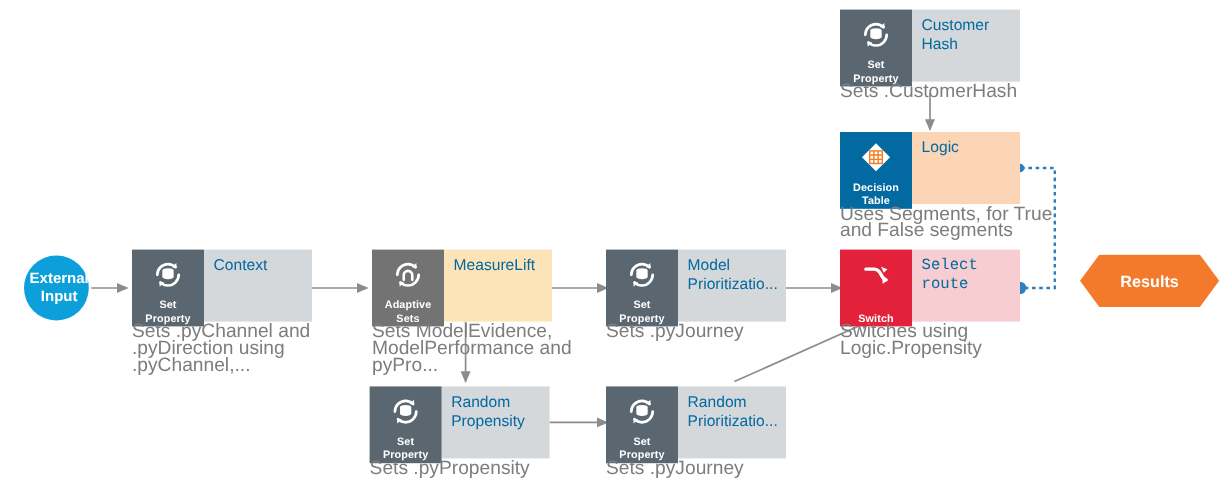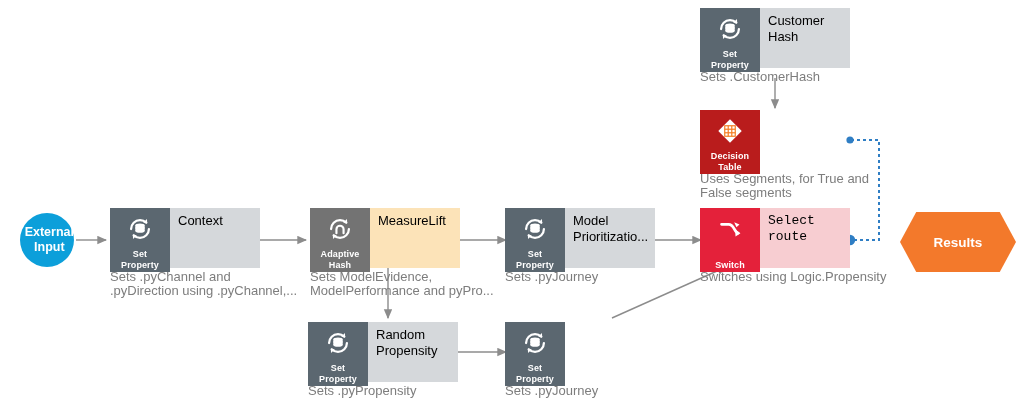--- a/index.html
+++ b/index.html
@@ -91,41 +91,41 @@
     font-size: 9px;
     font-weight: bold;
     line-height: 10.5px;
     text-align: center;
     letter-spacing: 0.1px;
   }
   .step-body {
     flex: 1 1 auto;
     box-sizing: border-box;
     padding: 5px 6px 16px 8px;
-    color: #000000;
+    color: #0369a1;
     font-size: 13px;
     line-height: 16px;
     overflow: hidden;
   }
   .step-caption {
     position: absolute;
     top: 62px;
     left: 0;
     width: 190px;
     color: #7D7D7D;
-    font-size: 13px;
+    font-size: 16px;
     line-height: 14px;
   }
 
   
   .theme-gray   .step-icon { background: #5B6770; }
   .theme-gray   .step-body { background: #D5D8DB; }
   .theme-orange .step-icon { background: #737373; }
   .theme-orange .step-body { background: #FCE3B8; }
-  .theme-deeporange .step-icon { background: #b91c1c; }
+  .theme-deeporange .step-icon { background: #0369a1; }
   .theme-deeporange .step-body { background: #FBD5B5; }
   .theme-red    .step-icon { background: #E4213A; }
   .theme-red    .step-body { background: #F7CDD1; font-family: Liberation Mono, monospace; }
 </style>
 </head>
 <body>
 
 <div id="canvas">
 
   <svg class="edges" viewBox="0 0 1024 405" width="1024" height="405">
@@ -156,21 +156,21 @@
     <circle cx="850" cy="240" r="5.2" fill="#2F7EC4"></circle>
   </svg>
 
   <div class="shape-node circle-node" style="left:20px; top:213px; width:54px; height:54px;">
     <div>
       <div>External</div>
       <div>Input</div>
     </div>
   </div>
 
-  <div class="shape-node hex-node" style="left:900px; top:212px; width:116px; height:60px;">
+  <div class="shape-node hex-node" style="left:900px; top:212px; width:116px; height:44px;">
     <span>Results</span>
   </div>
 
   <div class="step theme-gray" style="left:110px; top:208px; width:150px;">
     <div class="step-box">
       <div class="step-icon">
         <svg class="glyph" viewBox="0 0 32 32" aria-hidden="true">
           <path d="M6.5 16a9.5 9.5 0 0 1 9.5-9.5 9.5 9.5 0 0 1 6.7 2.8" fill="none" stroke="#fff" stroke-width="2.4" stroke-linecap="round"></path>
           <path d="M25.5 16a9.5 9.5 0 0 1-9.5 9.5A9.5 9.5 0 0 1 9.3 22.7" fill="none" stroke="#fff" stroke-width="2.4" stroke-linecap="round"></path>
           <path d="M23.4 5.4l0.3 4.3-4.3-0.4z" fill="#fff"></path>
@@ -196,21 +196,21 @@
       <div class="step-icon">
         <svg class="glyph" viewBox="0 0 32 32" aria-hidden="true">
           <path d="M6.5 16a9.5 9.5 0 0 1 9.5-9.5 9.5 9.5 0 0 1 6.7 2.8" fill="none" stroke="#fff" stroke-width="2.4" stroke-linecap="round"></path>
           <path d="M25.5 16a9.5 9.5 0 0 1-9.5 9.5A9.5 9.5 0 0 1 9.3 22.7" fill="none" stroke="#fff" stroke-width="2.4" stroke-linecap="round"></path>
           <path d="M23.4 5.4l0.3 4.3-4.3-0.4z" fill="#fff"></path>
           <path d="M8.6 26.6l-0.3-4.3 4.3 0.4z" fill="#fff"></path>
           <path d="M12.2 20.5v-4.2a3.8 3.8 0 0 1 7.6 0v4.2" fill="none" stroke="#fff" stroke-width="2.3" stroke-linecap="round"></path>
         </svg>
         <div class="kind">
           <div>Adaptive</div>
-          <div>Hash</div>
+          <div>Sets</div>
         </div>
       </div>
       <div class="step-body">MeasureLift</div>
     </div>
     <div class="step-caption">Sets ModelEvidence, ModelPerformance and pyPro...</div>
   </div>
 
   <div class="step theme-gray" style="left:505px; top:208px; width:150px;">
     <div class="step-box">
       <div class="step-icon">
@@ -287,20 +287,21 @@
             <line x1="10.4" y1="17.9" x2="21.6" y2="17.9"></line>
             <line x1="14.1" y1="10.4" x2="14.1" y2="21.6"></line>
             <line x1="17.9" y1="10.4" x2="17.9" y2="21.6"></line>
           </g>
         </svg>
         <div class="kind">
           <div>Decision</div>
           <div>Table</div>
         </div>
       </div>
+      <div class="step-body">Logic</div>
     </div>
     <div class="step-caption">Uses Segments, for True and False segments</div>
   </div>
 
   <div class="step theme-gray" style="left:308px; top:322px; width:150px;">
     <div class="step-box">
       <div class="step-icon">
         <svg class="glyph" viewBox="0 0 32 32" aria-hidden="true">
           <path d="M6.5 16a9.5 9.5 0 0 1 9.5-9.5 9.5 9.5 0 0 1 6.7 2.8" fill="none" stroke="#fff" stroke-width="2.4" stroke-linecap="round"></path>
           <path d="M25.5 16a9.5 9.5 0 0 1-9.5 9.5A9.5 9.5 0 0 1 9.3 22.7" fill="none" stroke="#fff" stroke-width="2.4" stroke-linecap="round"></path>
@@ -334,17 +335,18 @@
           <rect x="11" y="12" width="10" height="3" fill="#fff"></rect>
           <ellipse cx="16" cy="15" rx="5" ry="1.9" fill="#fff"></ellipse>
           <rect x="11" y="15" width="10" height="3" fill="#fff"></rect>
           <ellipse cx="16" cy="18" rx="5" ry="1.9" fill="#fff"></ellipse>
         </svg>
         <div class="kind">
           <div>Set</div>
           <div>Property</div>
         </div>
       </div>
+      <div class="step-body">Random Prioritizatio...</div>
     </div>
     <div class="step-caption">Sets .pyJourney</div>
   </div>
 
 </div>
 
 </body></html>

